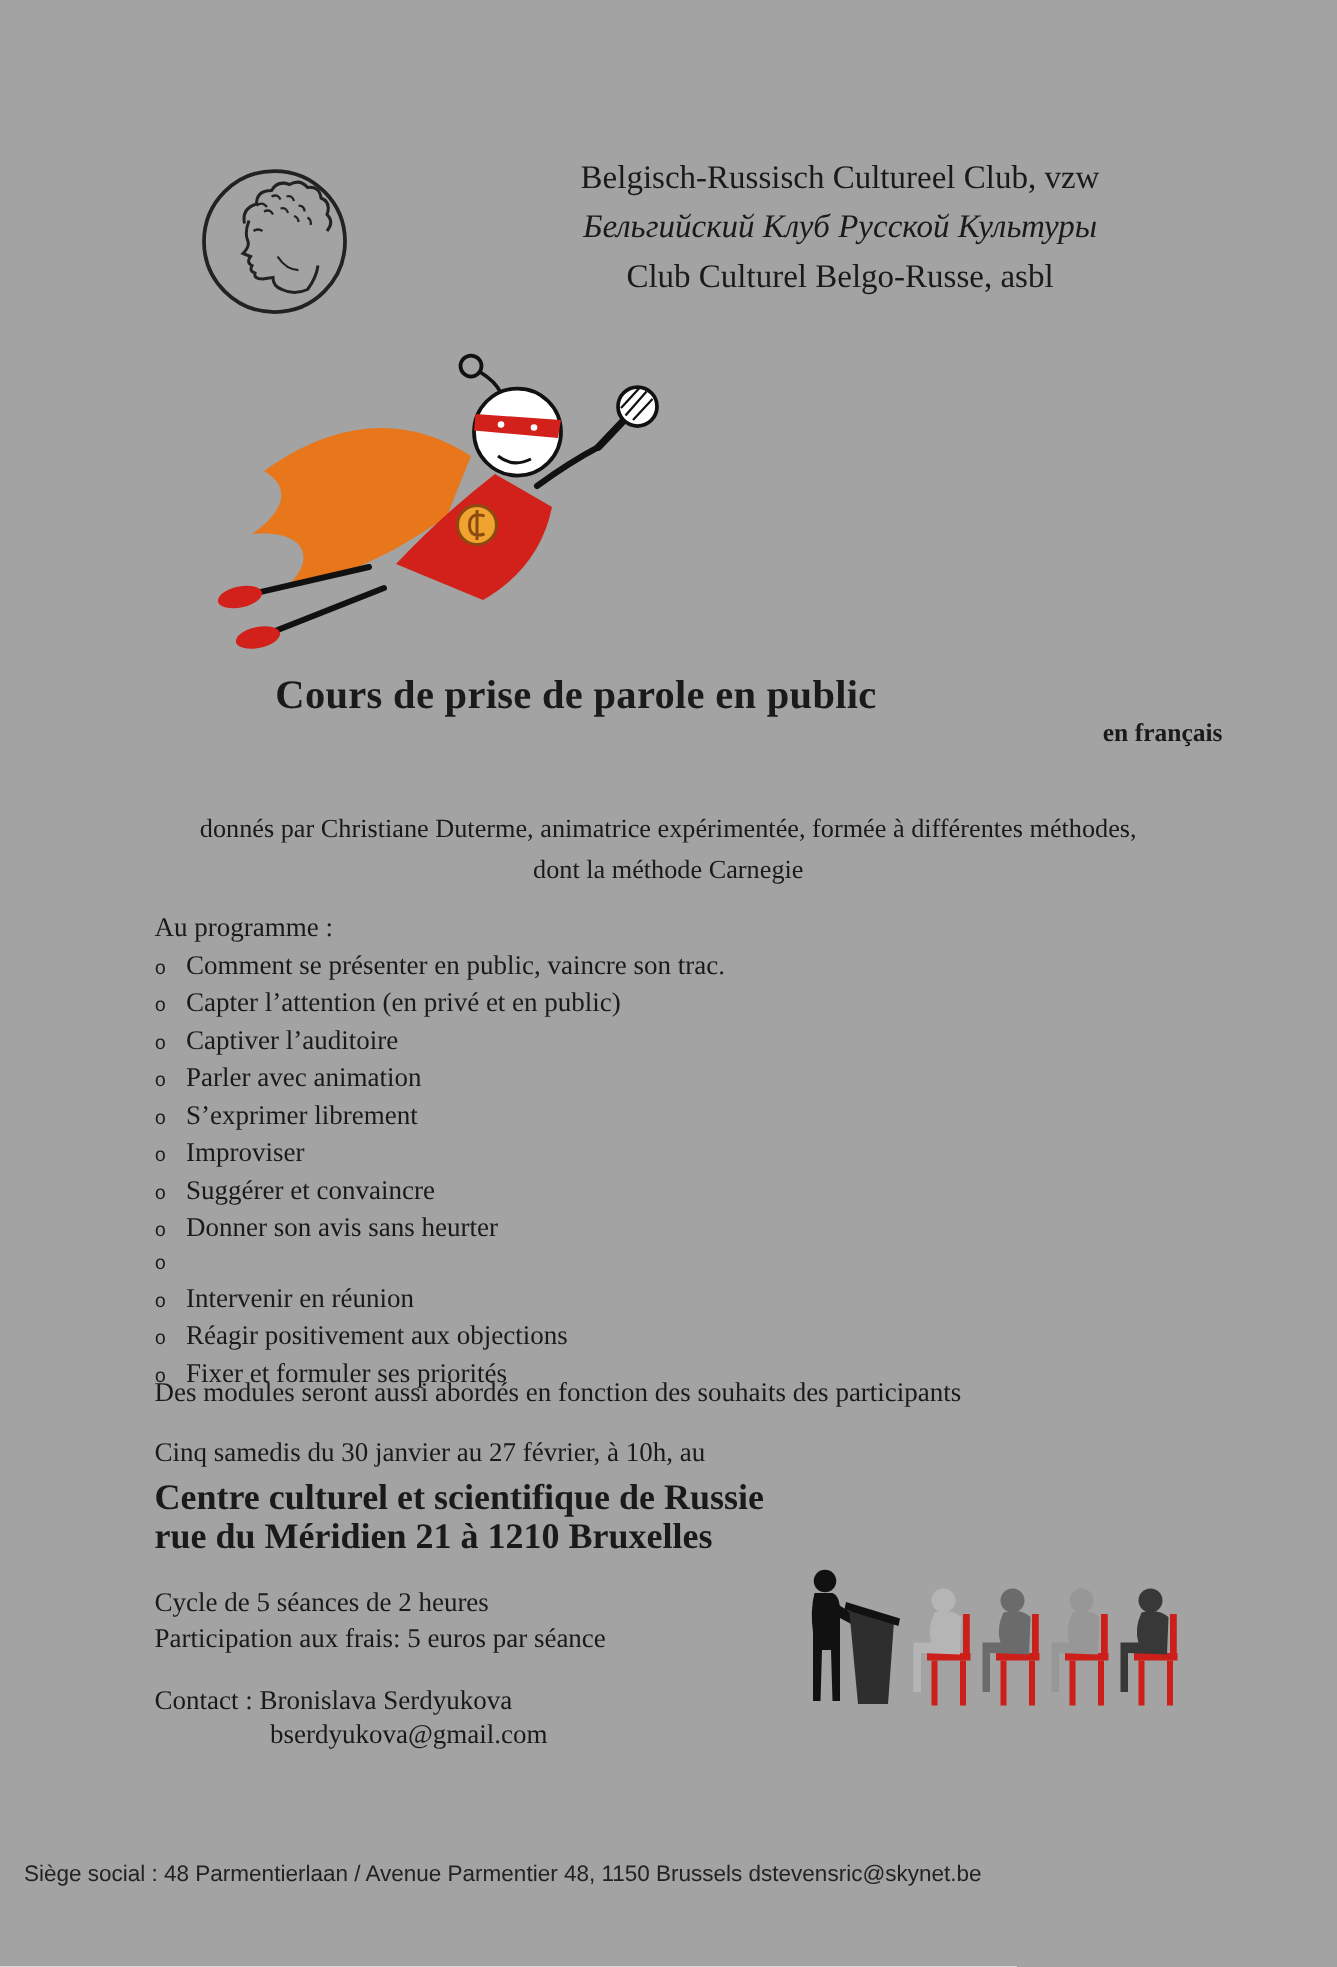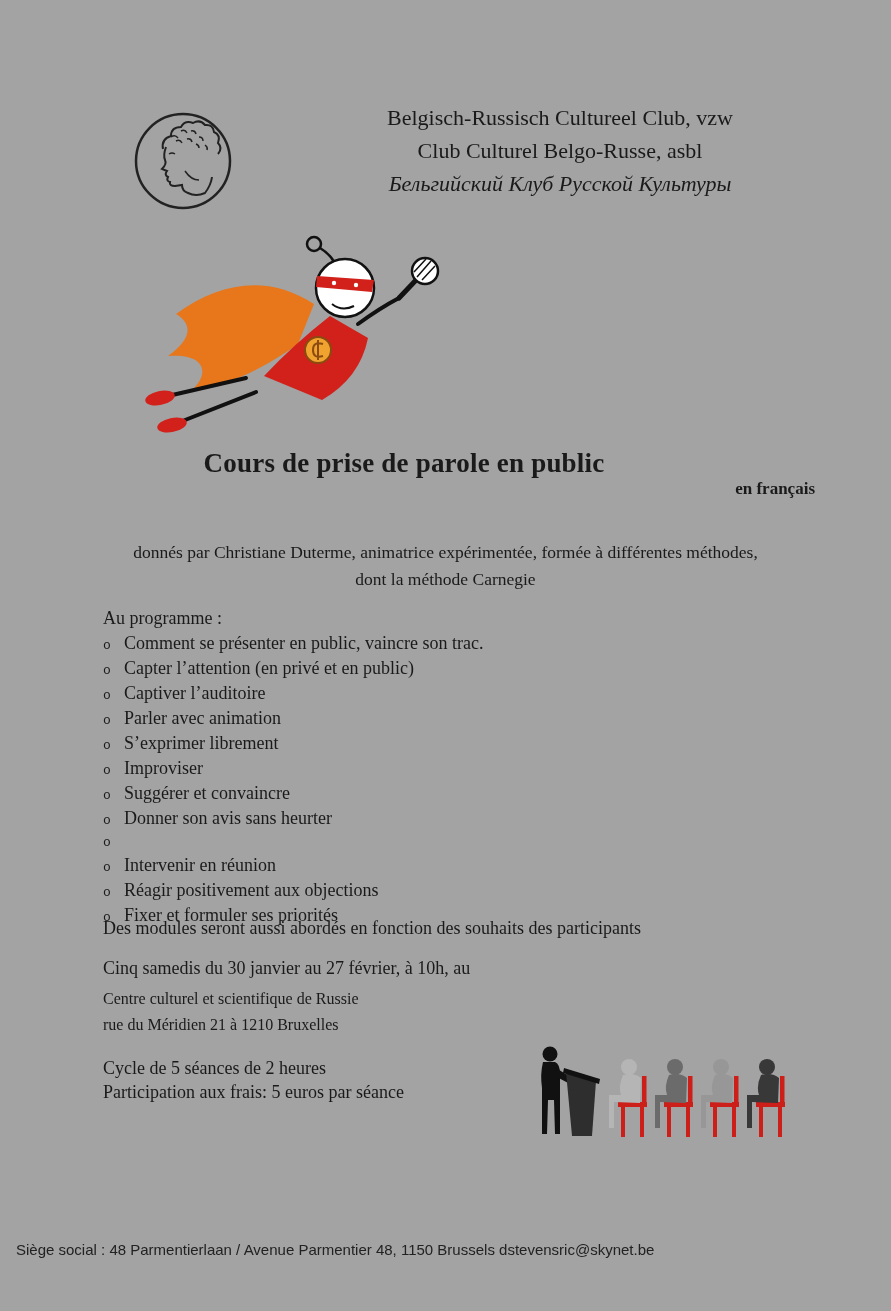--- a/index.html
+++ b/index.html
@@ -18,38 +18,37 @@
   .header-text {
     position: absolute; left: 290px; top: 101px; width: 540px;
     text-align: center; font-size: 22px; line-height: 33px;
   }
   .h-line.italic { font-style: italic; }
   .hero { position: absolute; left: 118px; top: 226px; width: 345px; height: 218px; }
   .title {
     position: absolute; left: 0; top: 448px; width: 740px;
     text-align: center; font-size: 27px; font-weight: bold; padding-left: 28px;
     letter-spacing: 0.2px;
-    margin-left: 20px;
   }
   .lang { position: absolute; right: 76px; top: 479px; font-size: 17px; font-weight: bold; }
   .intro {
     position: absolute; left: 0; top: 539px; width: 891px;
     text-align: center; font-size: 17.5px; line-height: 27px; 
   }
   .program-heading { position: absolute; left: 103px; top: 608px; font-size: 18px; }
   .program-list { position: absolute; left: 103px; top: 632px; list-style: none; font-size: 18px; }
   .program-list li { line-height: 22px; display: flex; align-items: baseline; }
   .bullet {
     width: 21px; flex: 0 0 21px; font-size: 13px;
     font-family: "Liberation Mono", monospace;
   }
   .modules-note { position: absolute; left: 103px; top: 918px; font-size: 18px; }
   .schedule { position: absolute; left: 103px; top: 958px; }
   .sched-intro { font-size: 18px; margin-bottom: 7px; }
-  .venue { font-size: 16px; font-weight: normal; line-height: 26px; }
+  .venue { font-size: 24px; font-weight: bold; line-height: 26px; }
   .pricing { position: absolute; left: 103px; top: 1056px; font-size: 18px; line-height: 24px; }
   .contact { position: absolute; left: 103px; top: 1122px; font-size: 18px; line-height: 23px; }
   .contact-email { margin-left: 77px; }
   .audience { position: absolute; left: 528px; top: 1040px; width: 272px; height: 108px; }
   .footer {
     position: absolute; left: 16px; top: 1241px; width: 882px; text-align: left;
     font-family: "Liberation Sans", sans-serif; font-size: 15px; color: #222222;
   }
 </style>
 </head>
@@ -63,22 +62,22 @@
       <path d="M30 38 q-2 -10 8 -13 q0 -9 10 -9 q4 -7 12 -4 q7 -4 12 2 q8 -1 9 7 q7 3 4 11 q5 5 0 11" fill="none" stroke="#222" stroke-width="2"></path>
       <path d="M38 26 q4 -3 7 1 M48 20 q4 -2 6 2 M58 20 q4 -1 5 3 M66 26 q4 0 4 4 M72 34 q3 2 2 5 M43 30 q4 -2 6 2 M54 28 q4 -1 5 3 M63 33 q3 1 3 4" fill="none" stroke="#222" stroke-width="1.5"></path>
       <path d="M33 36 q-3 8 -1 13 q2 4 -3 9 l5 2 q-3 4 1 6 q-2 4 2 5 q-1 4 5 4 l7 -1 q0 6 6 8 q8 4 17 0 q6 -8 7 -16" fill="none" stroke="#222" stroke-width="2"></path>
       <path d="M36 43 q3 -2 6 0" fill="none" stroke="#222" stroke-width="1.5"></path>
       <path d="M52 60 q6 9 14 9" fill="none" stroke="#222" stroke-width="1.5"></path>
     </svg>
   </div>
 
   <div class="header-text">
     <div class="h-line">Belgisch-Russisch Cultureel Club,  vzw</div>
+    <div class="h-line italic">Бельгийский Клуб Русской Культуры</div>
     <div class="h-line">Club Culturel Belgo-Russe, asbl</div>
-    <div class="h-line italic">Бельгийский Клуб Русской Культуры</div>
   </div>
 
   <div class="hero">
     <svg viewBox="0 0 345 218" width="345" height="218" aria-hidden="true">
 
       <path d="M196 78 C 150 48 102 56 58 88 C 78 100 70 116 50 130 C 88 127 92 148 74 164 C 114 160 152 138 180 118 Z" fill="#e8761b"></path>
 
       <path d="M128 152 L 50 170" stroke="#111" stroke-width="4" fill="none" stroke-linecap="round"></path>
       <path d="M138 166 L 62 196" stroke="#111" stroke-width="4" fill="none" stroke-linecap="round"></path>
 
@@ -175,20 +174,24 @@
     <div class="sched-intro">Cinq samedis du 30 janvier au 27 février, à 10h, au</div>
     <div class="venue">Centre culturel et scientifique de Russie</div>
     <div class="venue">rue du Méridien 21 à 1210 Bruxelles</div>
   </div>
 
   <div class="pricing">
     <div>Cycle de 5 séances de 2 heures</div>
     <div>Participation aux frais: 5 euros par séance</div>
   </div>
 
+  <div class="contact">
+    <div>Contact : Bronislava Serdyukova</div>
+    <div class="contact-email">bserdyukova@gmail.com</div>
+  </div>
 
   <div class="audience">
     <svg viewBox="0 0 272 108" width="272" height="108" aria-hidden="true">
 
       <g fill="#111">
         <circle cx="22" cy="14" r="7.5"></circle>
         <path d="M15 22 Q 12 34 14 48 L 14 94 L 19 94 L 20 60 L 26 60 L 27 94 L 32 94 L 32 34 Q 32 24 27 22 Z"></path>
         <path d="M28 28 L 44 38 L 42 44 L 27 36 Z"></path>
       </g>
 

